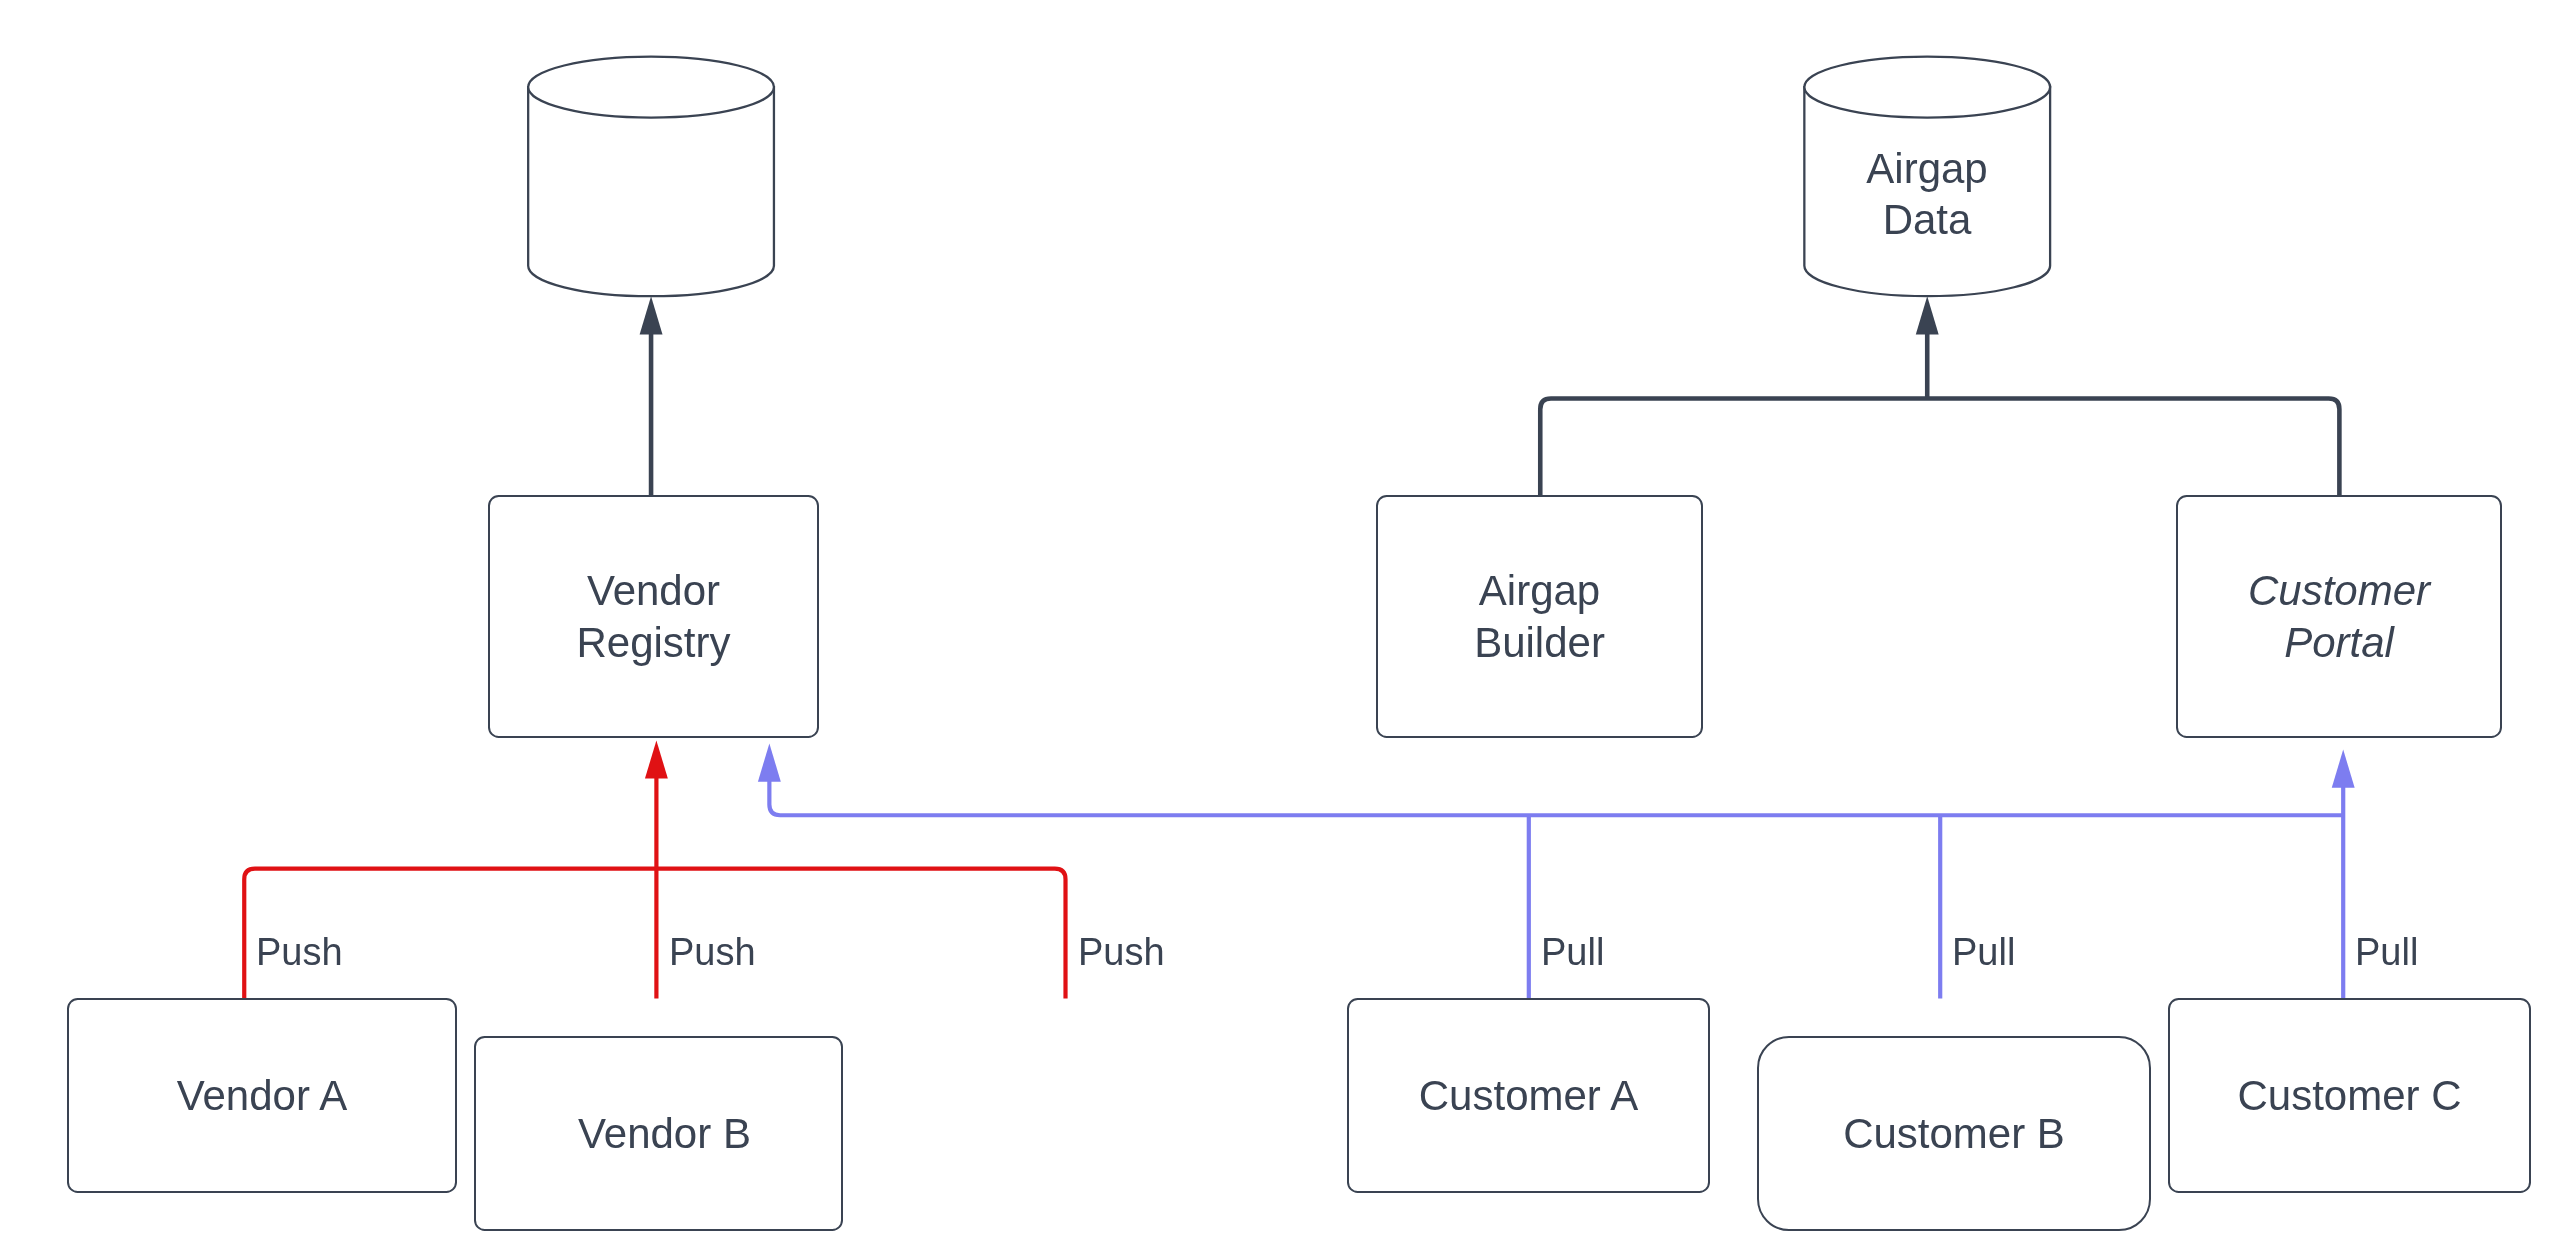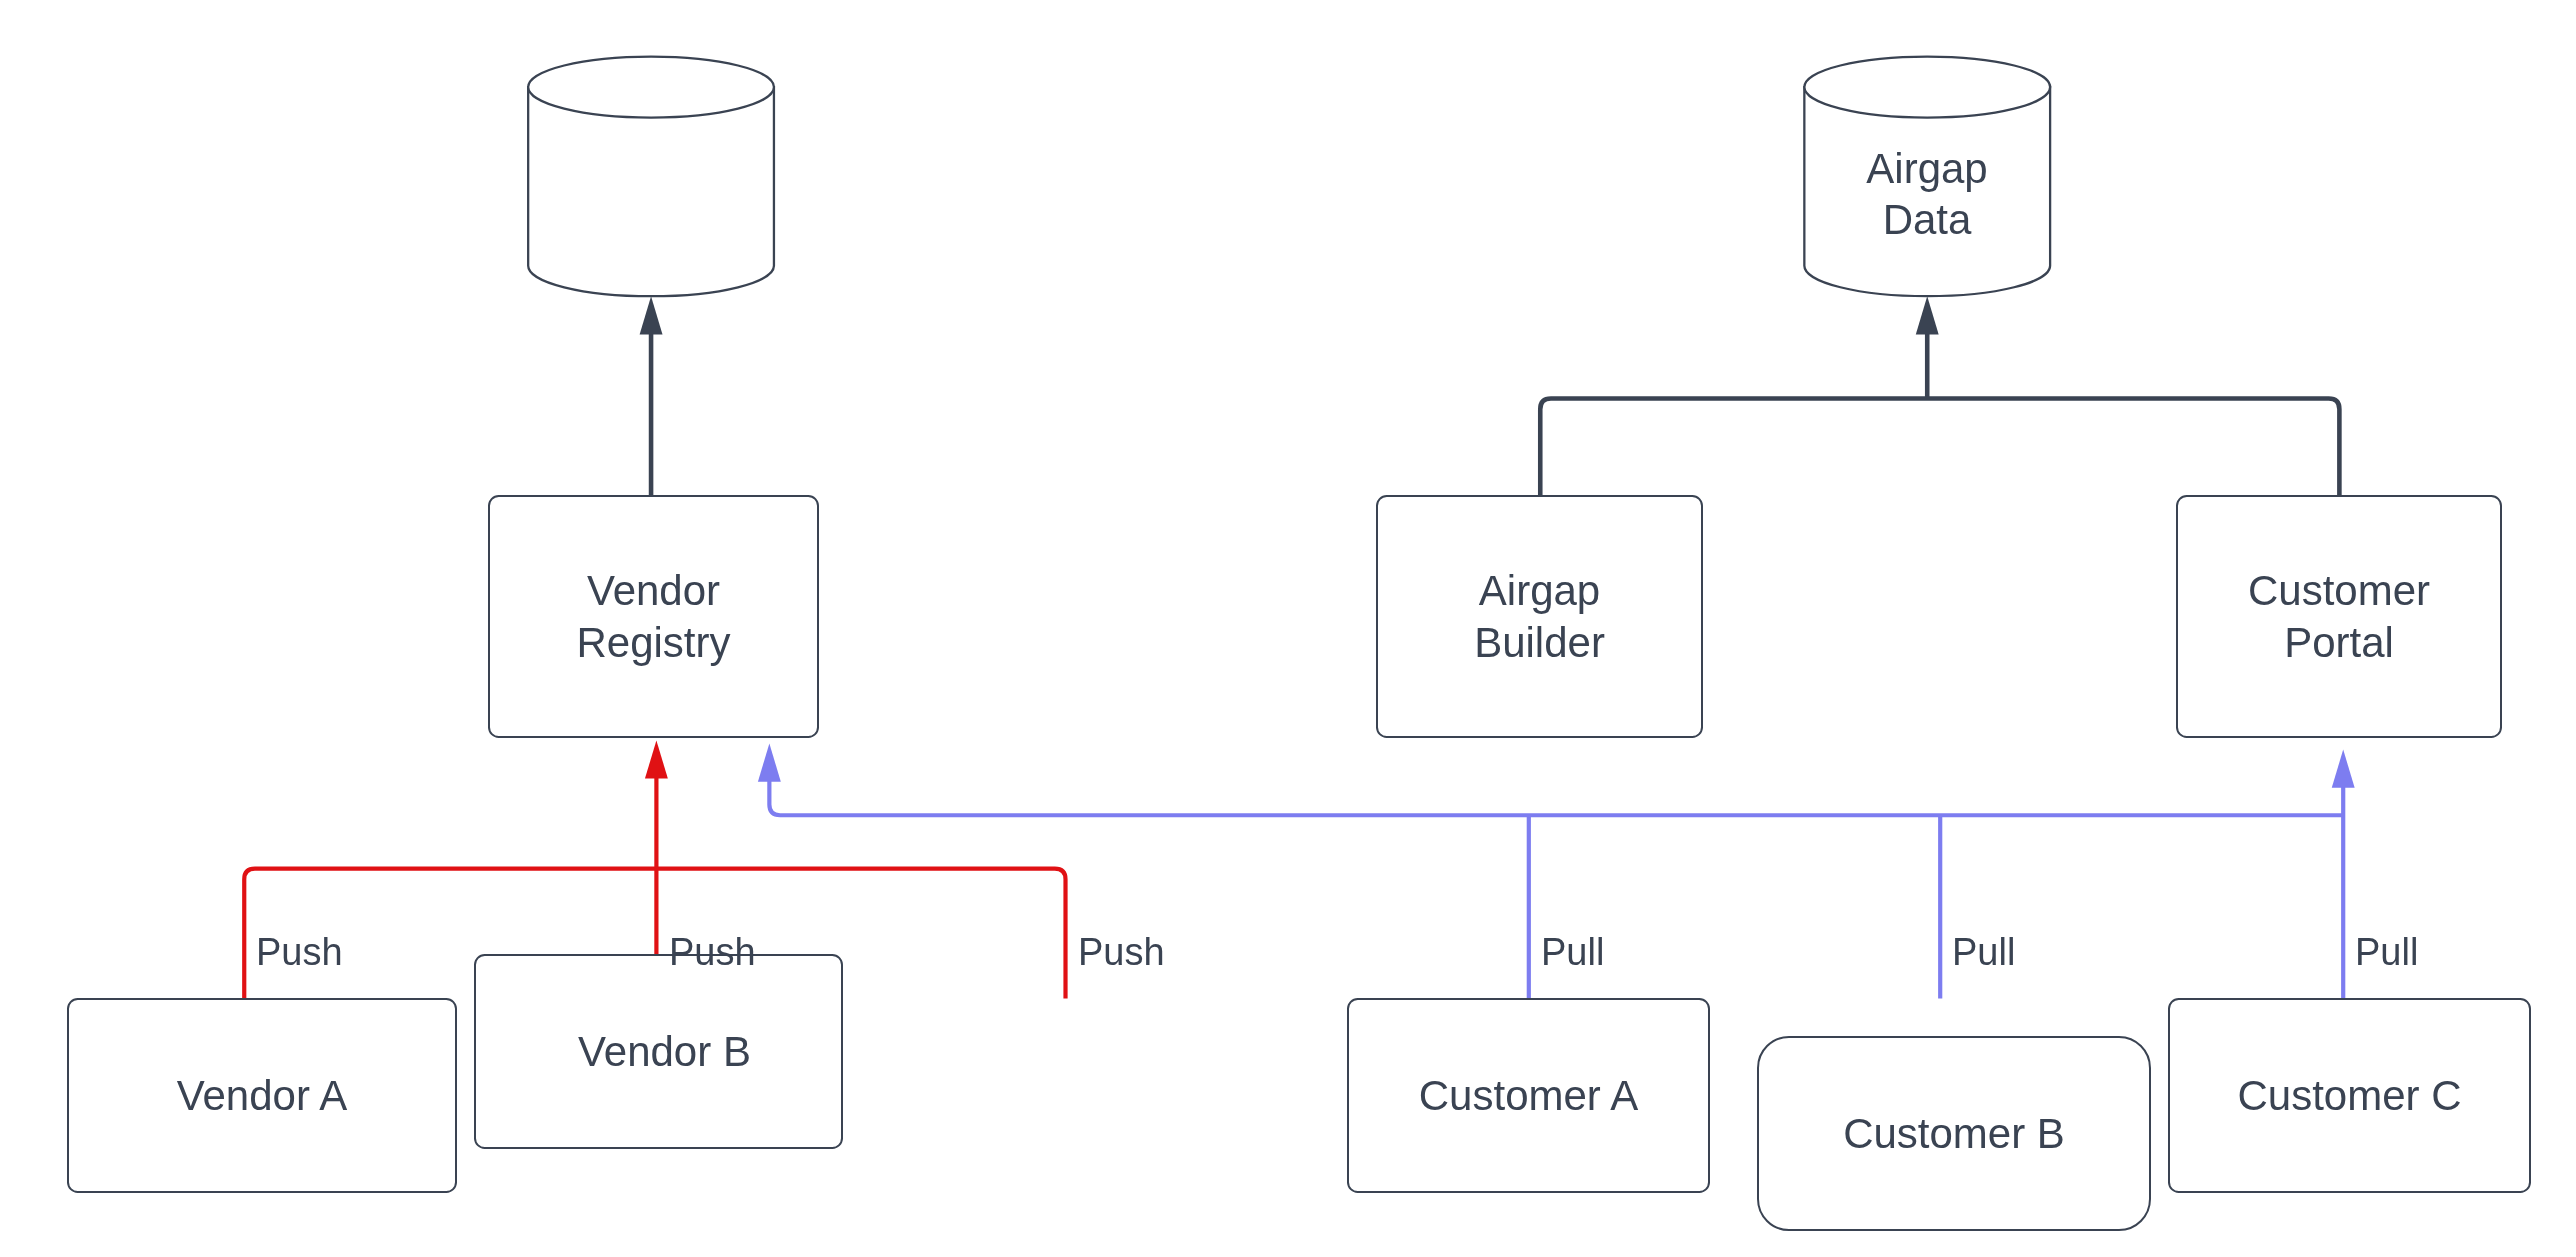--- a/index.html
+++ b/index.html
@@ -106,28 +106,28 @@
   <div class="cyl-label" style="left:1828px; top:114px; width:198px; height:160px;text-align:center;">
     <span class="lbl">Airgap Data</span>
   </div>
 
   <div class="node" style="left:1376px; top:495px; width:327px; height:243px;">
     <span class="lbl">Airgap Builder</span>
   </div>
   <div class="node" style="left:488px; top:495px; width:331px; height:243px;">
     <span class="lbl">Vendor Registry</span>
   </div>
-  <div class="node" style="left:2176px; top:495px; width:326px; height:243px;">
+  <div class="node" style="left:2176px; top:495px; width:326px; height:243px;font-style:italic;">
     <span class="lbl">Customer Portal</span>
   </div>
 
   <div class="node" style="left:59px; top:998px; width:390px; height:195px;margin-left:8px;">
     <span class="lbl">Vendor A</span>
   </div>
-  <div class="node" style="left:474px; top:954px; width:369px; height:195px;padding-left:12px;">
+  <div class="node" style="left:474px; top:1036px; width:369px; height:195px;padding-left:12px;">
     <span class="lbl">Vendor B</span>
   </div>
   <div class="node" style="left:1347px; top:998px; width:363px; height:195px;">
     <span class="lbl">Customer A</span>
   </div>
   <div class="node" style="left:1757px; top:1036px; width:394px; height:195px;border-radius:32px;">
     <span class="lbl">Customer B</span>
   </div>
   <div class="node" style="left:2168px; top:998px; width:363px; height:195px;">
     <span class="lbl">Customer C</span>

